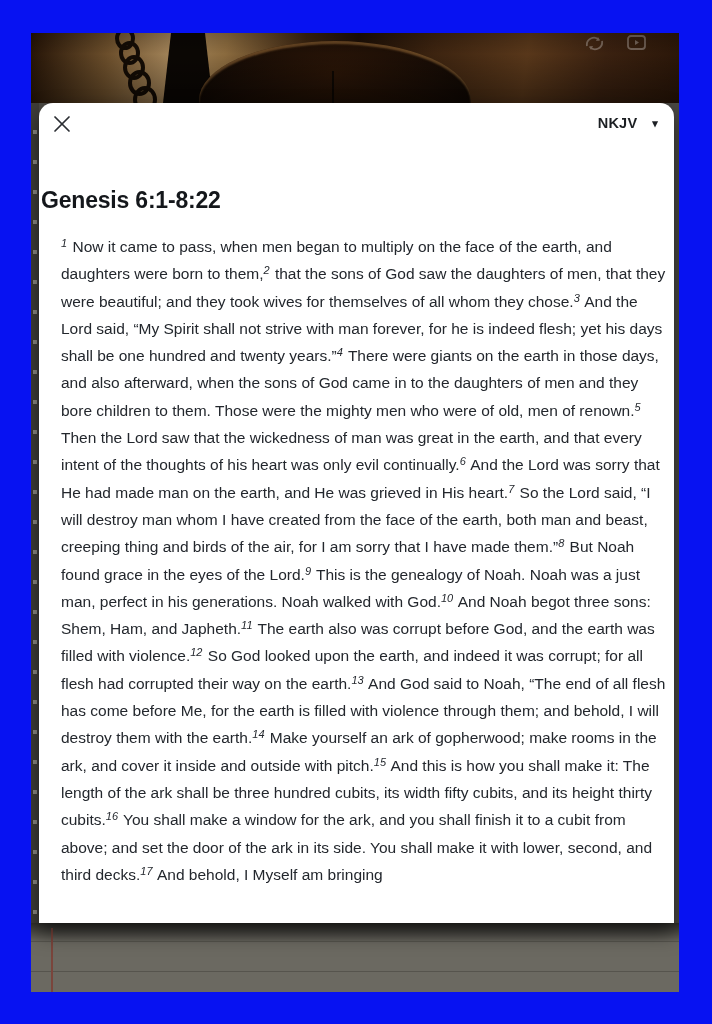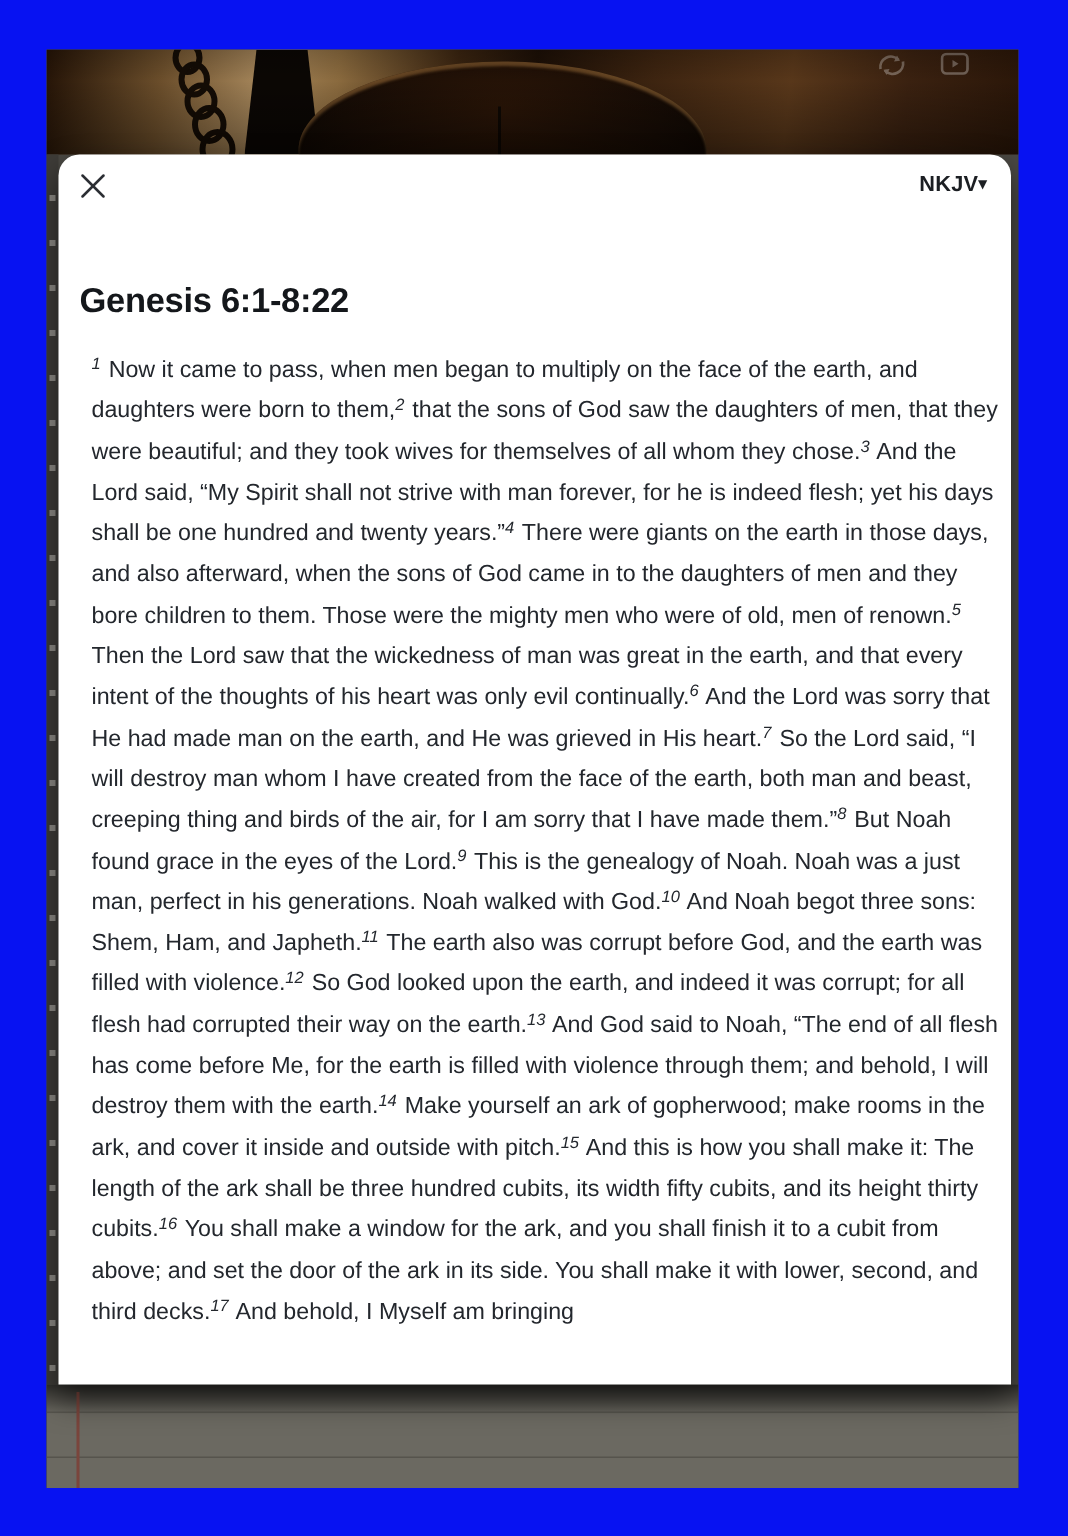--- a/index.html
+++ b/index.html
@@ -33,24 +33,24 @@
     background:linear-gradient(to bottom,rgba(0,0,0,.55),rgba(0,0,0,0));}
   .backdrop-bottom .line1{position:absolute;left:0;top:18px;width:100%;height:1px;background:#56544d;}
   .backdrop-bottom .line2{position:absolute;left:0;top:48px;width:100%;height:1px;background:#56544d;}
   .backdrop-bottom .redline{position:absolute;left:20px;top:5px;width:2px;height:64px;background:#7a453c;}
   
   .modal{position:absolute;left:8px;top:70px;width:635px;height:820px;background:#fff;
     border-radius:14px 14px 0 0;box-shadow:0 10px 20px rgba(0,0,0,.55);overflow:hidden;}
   .modal-header{position:relative;height:44px;}
   .close-btn{position:absolute;left:13px;top:11px;width:20px;height:20px;border:0;padding:0;
     background:transparent;cursor:pointer;}
-  .translation{position:absolute;right:16px;top:12px;display:flex;align-items:center;gap:0;
+  .translation{position:absolute;right:16px;top:12px;display:flex;align-items:center;gap:15px;
     cursor:pointer;color:#1c1f23;font-size:14.5px;font-weight:700;letter-spacing:.2px;}
   .translation .caret{font-size:11px;line-height:1;margin-top:1px;}
-  .title{margin:40px 14px 0 14px;font-size:23px;font-weight:700;color:#14171b;letter-spacing:-.2px;}
+  .title{margin:40px 14px 0 2px;font-size:23px;font-weight:700;color:#14171b;letter-spacing:-.2px;}
   .passage{margin:19px 14px 0 22px;width:608px;max-height:688px;overflow:hidden;
     font-size:15.5px;line-height:27.3px;color:#23272d;}
   .passage sup{font-size:11px;font-style:italic;line-height:0;position:relative;top:-5px;
     vertical-align:baseline;margin-right:1px;}
 </style>
 </head>
 <body>
 
 <div class="stage">
 

